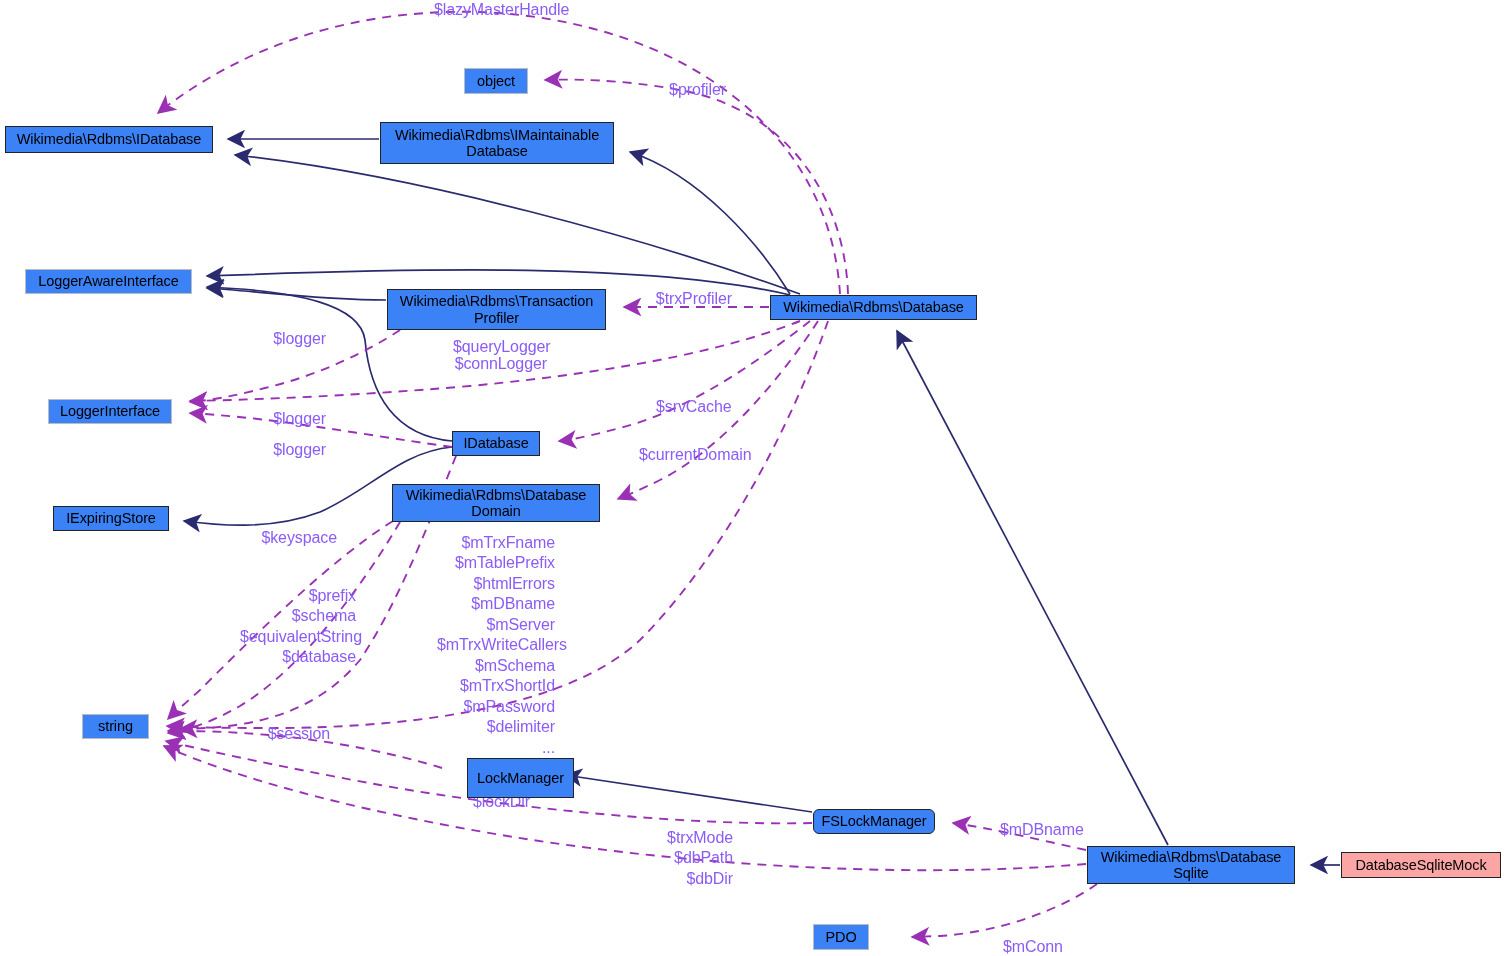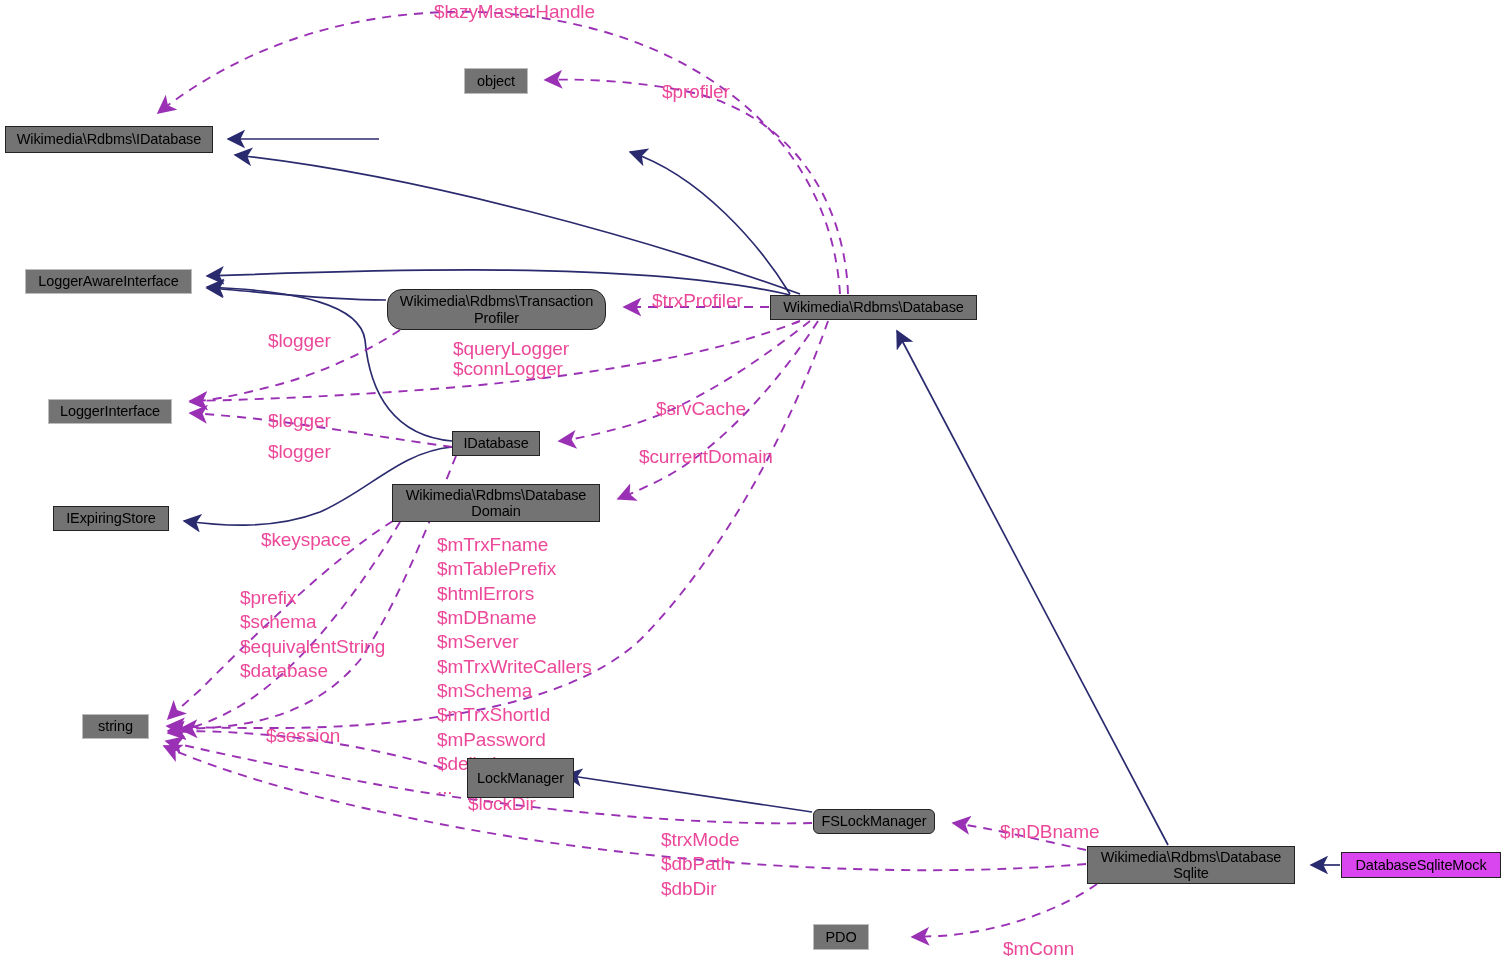--- a/index.html
+++ b/index.html
@@ -17,41 +17,41 @@
   }
   svg#edges {
     position: absolute;
     left: 0; top: 0;
     width: 1505px;
     height: 956px;
   }
   .node {
     position: absolute;
     box-sizing: border-box;
-    background: #737373;
+    background: #3b82f6;
     display: flex;
     align-items: center;
     justify-content: center;
     text-align: center;
     line-height: 1.12;
     color: #000000;
     font-size: 14.5px;
     letter-spacing: -0.1px;
     white-space: pre-line;
     z-index: 5;
   }
   .node.b-dark  { border: 1.6px solid #232323; }
   .node.b-light { border: 1.6px solid #bcbcbc; }
-  .node.filled  { background: #d946ef; }
+  .node.filled  { background: #fca5a5; }
   .edge-label {
     position: absolute;
-    color: #ec4899;
-    font-size: 19px;
+    color: #8b5cf6;
+    font-size: 16px;
     line-height: 1.06;
-    text-align: left;
+    text-align: right;
     white-space: pre-line;
     z-index: 4;
     letter-spacing: -0.1px;
   }
   svg .inh   { stroke: #2a2a6e; stroke-width: 1.7px; fill: none; }
   svg .use   { stroke: #9a31b5; stroke-width: 1.9px; fill: none; stroke-dasharray: 9 7; }
   svg .inh-head { fill: #2a2a6e; }
   svg .use-head { fill: #9a31b5; }
 </style>
 </head>
@@ -125,26 +125,30 @@
   </svg>
 
   <div class="node b-dark" style="left:5px;  top:126px; width:208px; height:27px;">
     <span>Wikimedia\Rdbms\IDatabase</span>
   </div>
 
   <div class="node b-light" style="left:464px; top:68px;  width:64px;  height:26px;">
     <span>object</span>
   </div>
 
+  <div class="node b-dark" style="left:380px; top:122px; width:234px; height:42px;">
+    <span>Wikimedia\Rdbms\IMaintainable
+Database</span>
+  </div>
 
   <div class="node b-light" style="left:25px;  top:269px; width:167px; height:25px;">
     <span>LoggerAwareInterface</span>
   </div>
 
-  <div class="node b-dark" style="left:387px; top:289px; width:219px; height:41px;border-radius:15px;">
+  <div class="node b-dark" style="left:387px; top:289px; width:219px; height:41px;">
     <span>Wikimedia\Rdbms\Transaction
 Profiler</span>
   </div>
 
   <div class="node b-dark" style="left:770px; top:295px; width:207px; height:25px;">
     <span>Wikimedia\Rdbms\Database</span>
   </div>
 
   <div class="node b-light" style="left:48px;  top:399px; width:124px; height:25px;">
     <span>LoggerInterface</span>

